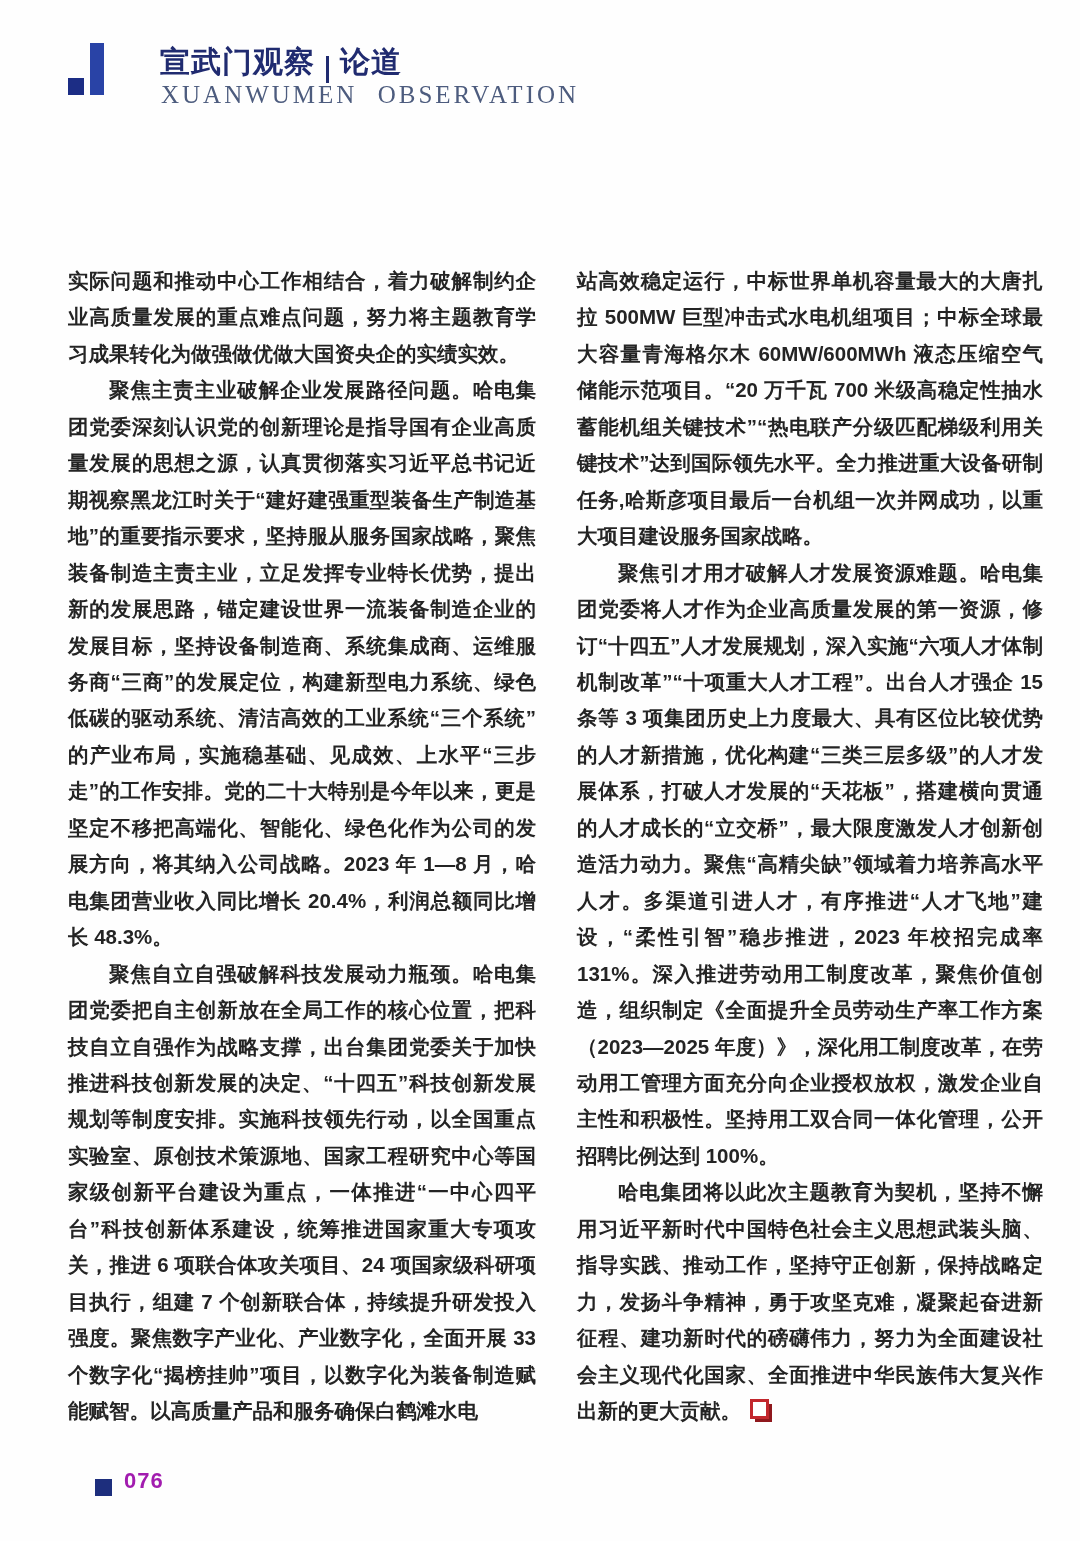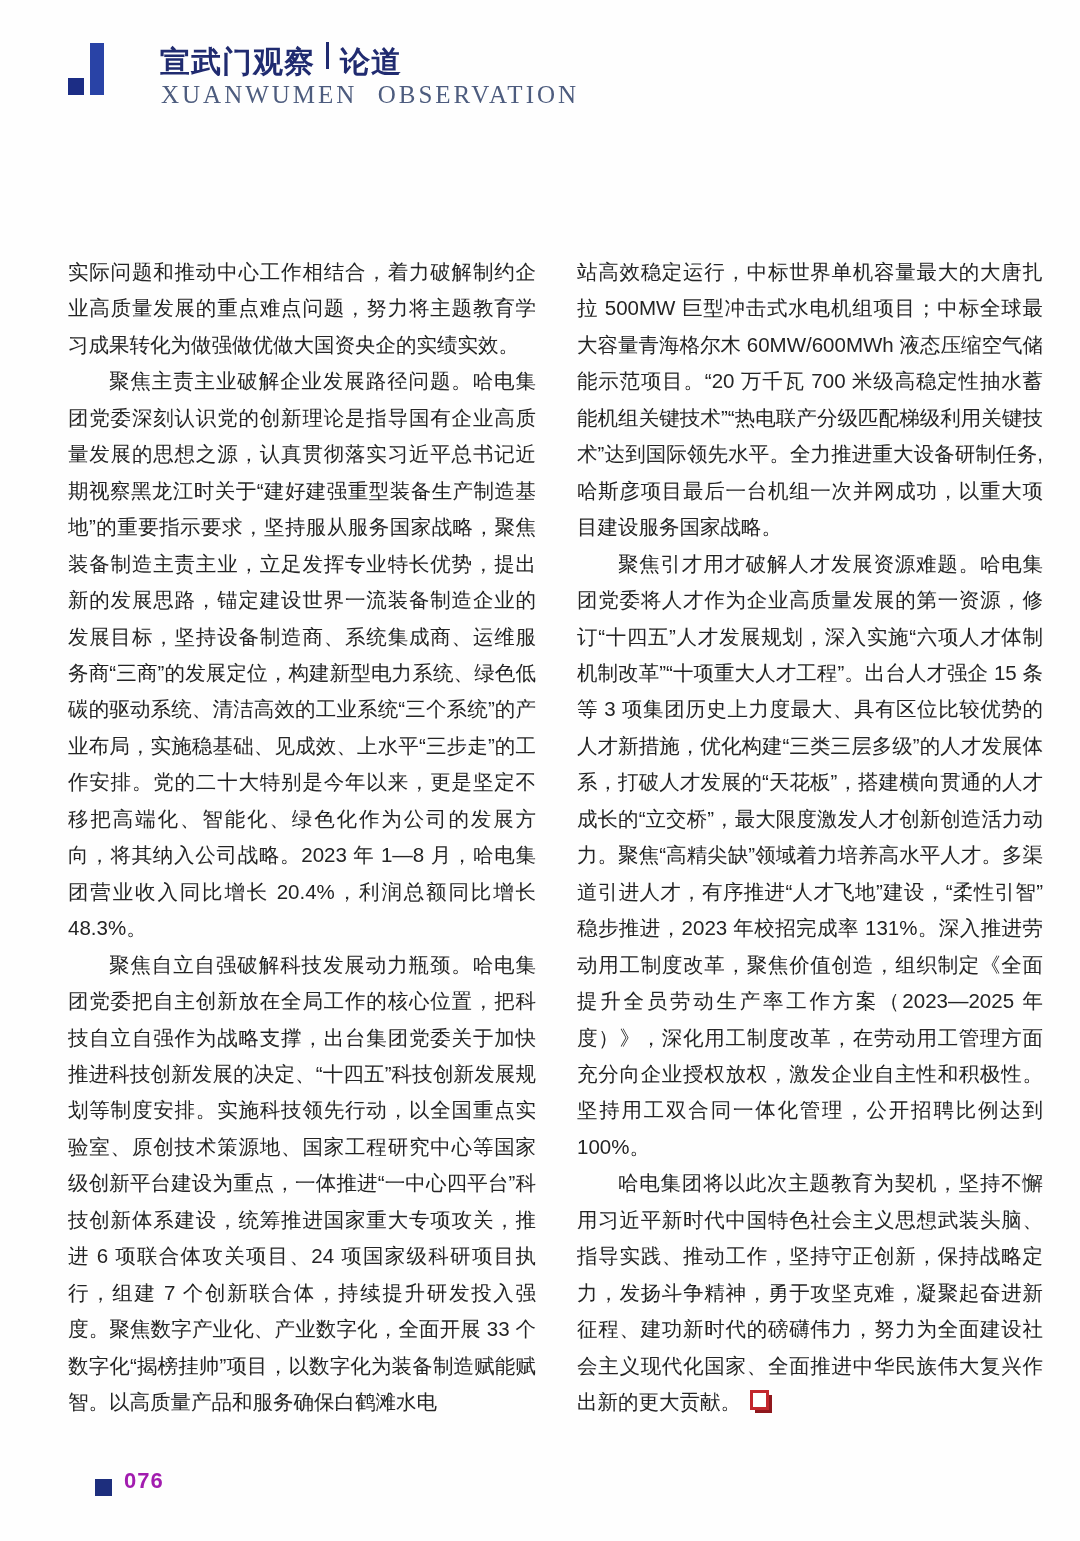--- a/index.html
+++ b/index.html
@@ -21,40 +21,40 @@
   .logo-bar-tall {
     position: absolute; right: 0; top: 0;
     width: 14px; height: 52px; background: #2943a6;
   }
   .logo-bar-short {
     position: absolute; left: 0; bottom: 0;
     width: 16px; height: 17px; background: #1c2d85;
   }
   .masthead {
     position: absolute; left: 160px; top: 42px;
-    display: flex; align-items: flex-start;
+    display: flex; align-items: flex-end;
     color: #202b70; font-weight: bold; font-size: 30px;
     letter-spacing: 1px; white-space: nowrap;
   }
   .masthead .divider {
     width: 3px; height: 27px; background: #202b70;
     margin: 0 11px; display: inline-block;
   }
   .masthead-en {
     position: absolute; left: 161px; top: 81px;
     font-family: "Liberation Serif", serif;
     font-size: 25px; color: #4d5c7e;
     letter-spacing: 3px; word-spacing: 11px; white-space: nowrap;
   }
   
   .col {
-    position: absolute; top: 254px;
+    position: absolute; top: 263px;
     font-size: 20.5px; line-height: 36.45px;
     color: #242424; text-align: justify;
-    font-weight: 400;
+    font-weight: 700;
   }
   .col-left  { left: 68px;  width: 468px; }
   .col-right { left: 577px; width: 466px; }
   .col p { margin: 0; padding: 0; }
   .col p.ind { text-indent: 2em; }
   
   .end-mark {
     display: inline-block;
     width: 13px; height: 14px;
     border: 3px solid #c2272d;

